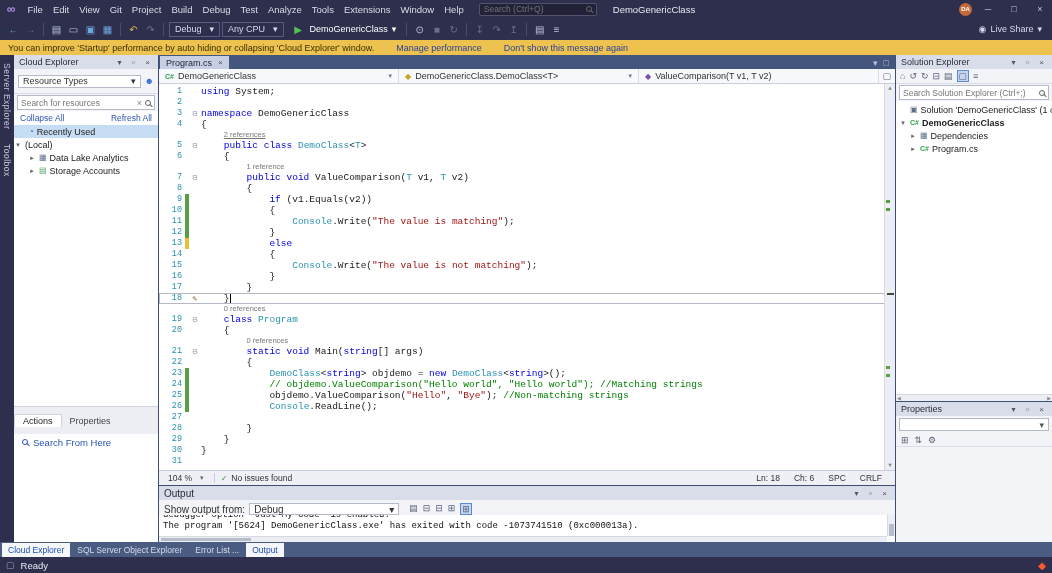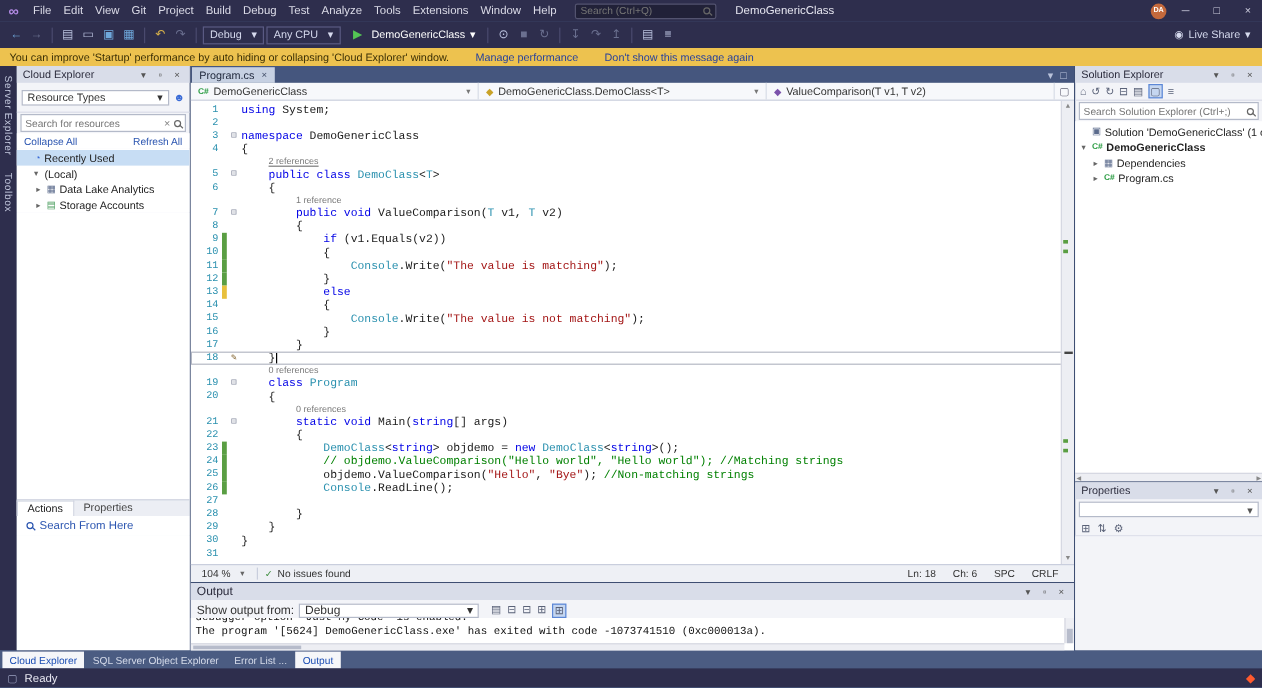--- a/index.html
+++ b/index.html
@@ -55,21 +55,21 @@
   .ctree{background:#fff;flex:none;padding-top:1px}
   .trow{height:13px;display:flex;align-items:center;gap:3px;padding-left:4px;white-space:nowrap;overflow:hidden}
   .trow.sel{background:#c7ddf4}
   .texp{width:8px;color:#666;font-size:7px;text-align:center;flex:none}
   .ticon{font-size:8px;color:#5b6b8c;flex:none}
   .ticon.clock{color:#3a6bd6}.ticon.storage{color:#4b9e5f}
   .csicon{color:#2e9e46;font-weight:bold;font-size:7px;flex:none}
   .tlabel{color:#222}
   .cspacer{flex:2.5;background:#fff}
   .cspacer2{flex:1;background:#fff}
-  .acttabs{height:14px;display:flex;background:#eceef4;border-top:1px solid #d0d4e0;flex:none}
+  .acttabs{height:28px;display:flex;align-items:center;background:#eceef4;border-top:1px solid #d0d4e0;flex:none}
   .acttab{padding:1px 8px;color:#444}
   .acttab.active{background:#fff;border:1px solid #d0d4e0;border-bottom:none;color:#222}
   .searchhere{height:16px;display:flex;align-items:center;gap:5px;padding:0 8px;background:#fff;color:#2b55b0;font-size:9.5px;flex:none}
 
   .lens{width:6px;height:6px;border:1px solid #666;border-radius:50%;position:relative;display:inline-block;flex:none}
   .lens:after{content:"";position:absolute;width:4px;height:1px;background:#666;transform:rotate(45deg);right:-3px;bottom:-1px}
   .lens.blue{border-color:#2b55b0}.lens.blue:after{background:#2b55b0}
 
   
   .center{flex:1;display:flex;flex-direction:column;min-width:0;border-right:1px solid #3e4e72}
@@ -269,21 +269,21 @@
       <div class="linksrow">
         <a>Collapse All</a>
         <a>Refresh All</a>
       </div>
       <div class="ctree">
           <div class="trow sel" style="padding-left: 4px;">
             <span class="texp"></span>
             <span class="ticon clock">◔</span>
             <span class="tlabel">Recently Used</span>
           </div>
-          <div class="trow" style="padding-left: 12px;">
+          <div class="trow" style="padding-left: 0;">
             <span class="texp">▾</span>
             <span class="tlabel">(Local)</span>
           </div>
           <div class="trow" style="padding-left: 14px;">
             <span class="texp">▸</span>
             <span class="ticon lake">▦</span>
             <span class="tlabel">Data Lake Analytics</span>
           </div>
           <div class="trow" style="padding-left: 14px;">
             <span class="texp">▸</span>

